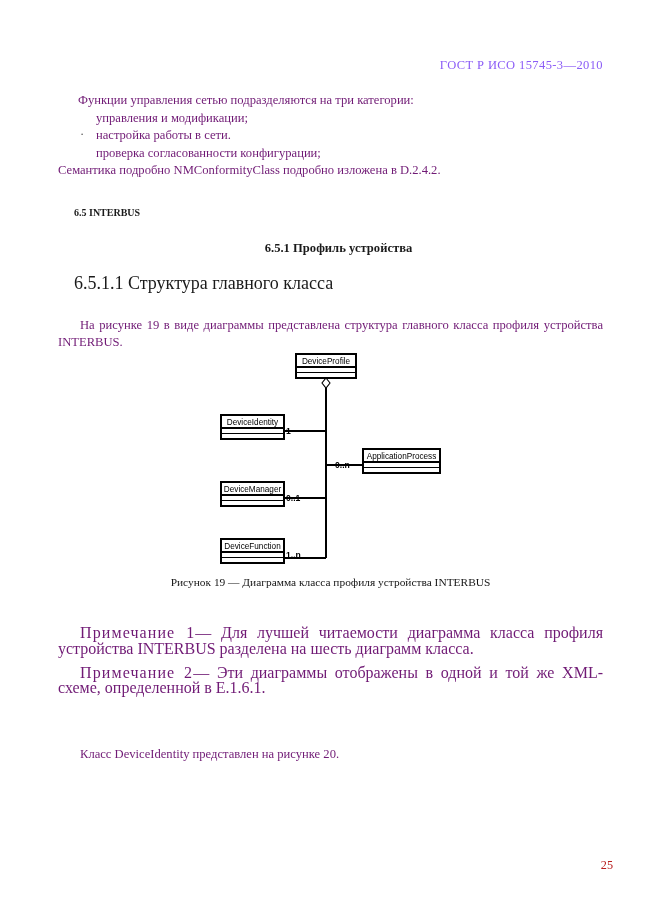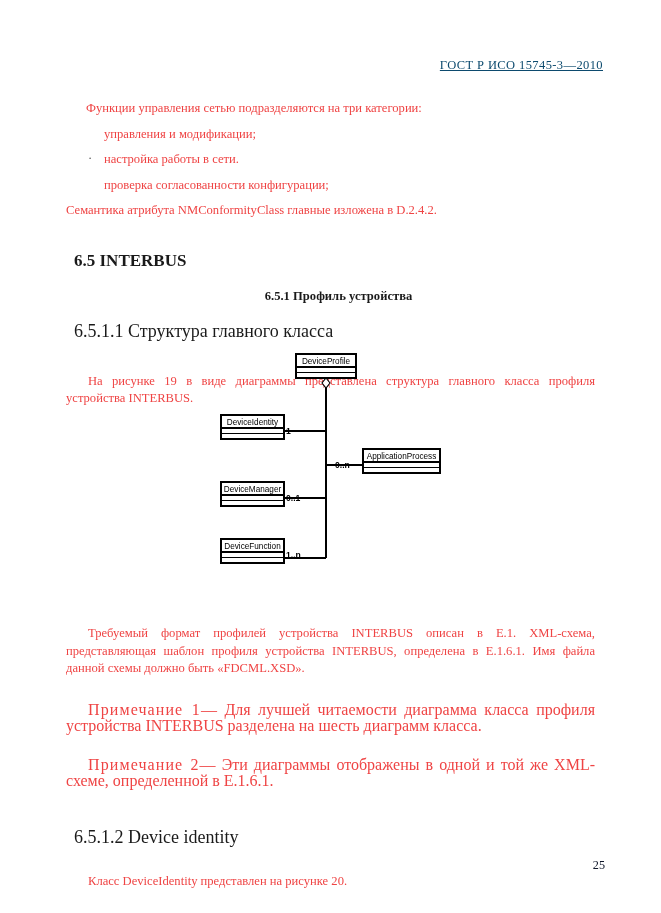--- a/index.html
+++ b/index.html
@@ -24,55 +24,54 @@
   }
 
   
   .running-head {
     position: absolute;
     top: 58px;
     right: 58px;
     font-size: 12.5px;
     letter-spacing: 0.4px;
     white-space: nowrap;
-    color: #0c4a6e;
-    text-decoration: underline;
+    color: #8b5cf6;
   }
 
   
   .content {
     position: absolute;
     left: 58px;
     top: 92px;
     width: 545px;
   }
 
   p, .line {
-    margin: 8px;
+    margin: 0;
     font-size: 12.6px;
     line-height: 17.6px;
     text-align: justify;
-    color: #ef4444;
+    color: #701a75;
   }
 
   .intro-line  { text-indent: 20px; }
   .bullet-line { padding-left: 38px; }
   .bullet-line.dotted { position: relative; }
   .bullet-line.dotted::before {
     content: "\00B7";
     position: absolute;
     left: 22px;
     top: -1px;
     color: #555;
   }
   .plain-line { text-indent: 0; }
 
   h2.head-1 {
     margin: 0;
-    font-size: 17px;
+    font-size: 10px;
     font-weight: bold;
     line-height: 17.6px;
     text-indent: 16px;
   }
   h3.head-2 {
     margin: 0;
     font-size: 12.6px;
     font-weight: bold;
     line-height: 17.6px;
     text-indent: 16px;
@@ -123,44 +122,44 @@
     top: 231px;
     width: 545px;
     text-align: center;
     font-size: 11.4px;
     color: #161616;
   }
 
   
   .folio {
     position: absolute;
-    right: 56px;
+    right: 48px;
     bottom: 40px;
     font-size: 12.2px;
-    color: #0f172a;
+    color: #b91c1c;
   }
 </style>
 </head>
 <body>
 
 <div class="page">
 
   <div class="running-head">ГОСТ Р ИСО 15745-3—2010</div>
 
   <div class="content">
 
     <p class="line intro-line">Функции управления сетью подразделяются на три категории:</p>
 
     <p class="line bullet-line">управления и модификации;</p>
 
     <p class="line bullet-line dotted">настройка работы в сети.</p>
 
     <p class="line bullet-line">проверка согласованности конфигурации;</p>
 
-    <p class="line plain-line">Семантика атрибута NMConformityClass главные изложена в D.2.4.2.</p>
+    <p class="line plain-line">Семантика подробно NMConformityClass подробно изложена в D.2.4.2.</p>
 
     <div class="gap-24"></div>
 
     <h2 class="head-1">6.5 INTERBUS</h2>
 
     <div class="gap-18"></div>
 
     <h3 class="head-2">6.5.1 Профиль устройства</h3>
 
     <div class="gap-18"></div>
@@ -225,40 +224,39 @@
         </g>
 
       <g id="mult-labels">
           <text x="228" y="89" font-family="&quot;Liberation Sans&quot;, sans-serif" font-size="8.6" font-weight="bold" fill="#000">1</text>
           <text x="277" y="123" font-family="&quot;Liberation Sans&quot;, sans-serif" font-size="8.6" font-weight="bold" fill="#000">0..n</text>
           <text x="228" y="156" font-family="&quot;Liberation Sans&quot;, sans-serif" font-size="8.6" font-weight="bold" fill="#000">0..1</text>
           <text x="228" y="213" font-family="&quot;Liberation Sans&quot;, sans-serif" font-size="8.6" font-weight="bold" fill="#000">1..n</text>
         </g>
     </svg>
 
+    <div class="fig-caption">Рисунок 19 — Диаграмма класса профиля устройства INTERBUS</div>
   </div>
 
   <div class="content" style="top:617px;">
 
-    <p class="body-par">Требуемый формат профилей устройства INTERBUS описан в E.1. XML-схема, представляющая шаблон профиля устройства INTERBUS, определена в E.1.6.1. Имя файла данной схемы должно быть «FDCML.XSD».</p>
 
     <div class="gap-8"></div>
 
     <p class="note"><span class="note-label">Примечание 1</span><span>— Для лучшей читаемости диаграмма класса профиля устройства INTERBUS разделена на шесть диаграмм класса.</span></p>
 
     <div class="gap-8"></div>
 
     <p class="note"><span class="note-label">Примечание 2</span><span>— Эти диаграммы отображены в одной и той же XML-схеме, определенной в E.1.6.1.</span></p>
 
     <div class="gap-8"></div>
 
 
     <div class="gap-24"></div>
 
-    <h4 class="head-3">6.5.1.2 Device identity</h4>
 
     <div class="gap-18"></div>
 
     <p class="body-par">Класс DeviceIdentity представлен на рисунке 20.</p>
   </div>
 
   <div class="folio">25</div>
 
 </div>
 

